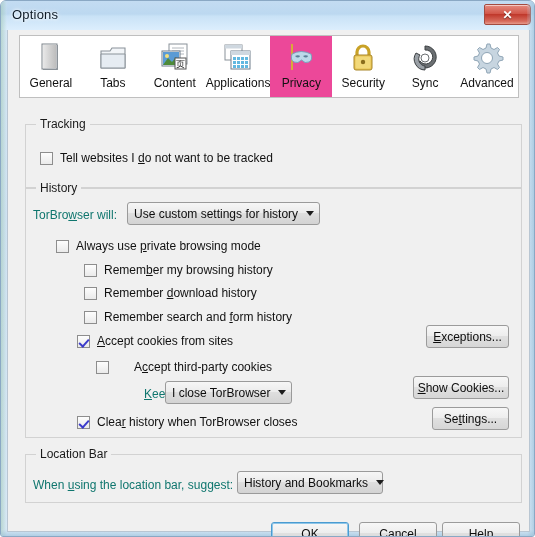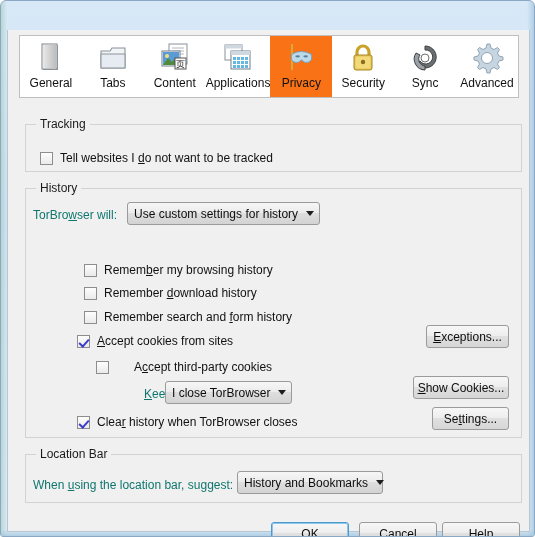--- a/index.html
+++ b/index.html
@@ -82,38 +82,38 @@
     display: flex;
   }
   .tab {
     flex: 1 1 0;
     display: flex; flex-direction: column;
     align-items: center; justify-content: flex-start;
     padding-top: 5px;
     cursor: pointer;
     position: relative;
   }
-  .tab.selected { background: #f97316; }
+  .tab.selected { background: #ec4899; }
   .tab-icon { width: 34px; height: 34px; display:block; }
   .tab-label { font-size: 12px; color: #111111; margin-top: 1px; }
 
   
   .groupbox {
     position: absolute;
     border: 1px solid #d2d2d2;
     background: transparent;
   }
   .group-title {
     position: absolute; top: -8px; left: 10px;
     background: #f0f0f0;
     padding: 0 4px;
     font-size: 12px; color: #1a1a1a;
   }
 
-  #group-tracking { left: 17px; top: 94px; width: 497px; height: 48px; }
+  #group-tracking { left: 17px; top: 94px; width: 497px; height: 64px; }
   #group-history  { left: 17px; top: 158px; width: 497px; height: 250px; }
   #group-location { left: 17px; top: 424px; width: 497px; height: 49px; }
 
   
   .row { position: absolute; display: flex; align-items: center; justify-content: center; }
 
   .cb {
     width: 13px; height: 13px;
     border: 1px solid #8d8d8d;
     background: linear-gradient(to bottom, #fdfdfd 0%, #eaeaea 100%);
@@ -190,20 +190,26 @@
   
   #btn-ok     { left: 263px; top: 492px; width: 78px; }
   #btn-cancel { left: 351px; top: 492px; width: 78px; }
   #btn-help   { left: 434px; top: 492px; width: 78px; }
 </style>
 </head>
 <body>
 
 <div id="window">
 
+  <div id="titlebar">
+    <div id="title-text">Options</div>
+    <div id="close-button">
+      <div id="close-x">✕</div>
+    </div>
+  </div>
 
   <div id="glass-left"></div>
   <div id="glass-right"></div>
   <div id="glass-bottom"></div>
 
   <div id="client">
 
     <div id="tabstrip">
 
       <div class="tab">
@@ -326,20 +332,24 @@
       <span class="group-title">History</span>
     </div>
 
     <div class="plainlabel" style="left:25px; top:178px;"><span>TorBro</span><span class="ak">w</span><span>ser will:</span></div>
 
     <div class="dropdown" style="left:119px; top:172px; width:193px;">
       <span class="dd-text">Use custom settings for history</span>
       <span class="dd-arrow"></span>
     </div>
 
+    <div class="row" style="left:48px; top:209px;">
+      <span class="cb"></span>
+      <span class="cb-label"><span>Always use </span><span class="ak">p</span><span>rivate browsing mode</span></span>
+    </div>
 
     <div class="row" style="left:76px; top:233px;">
       <span class="cb"></span>
       <span class="cb-label"><span>Remem</span><span class="ak">b</span><span>er my browsing history</span></span>
     </div>
 
     <div class="row" style="left:76px; top:256px;">
       <span class="cb"></span>
       <span class="cb-label"><span>Remember </span><span class="ak">d</span><span>ownload history</span></span>
     </div>

